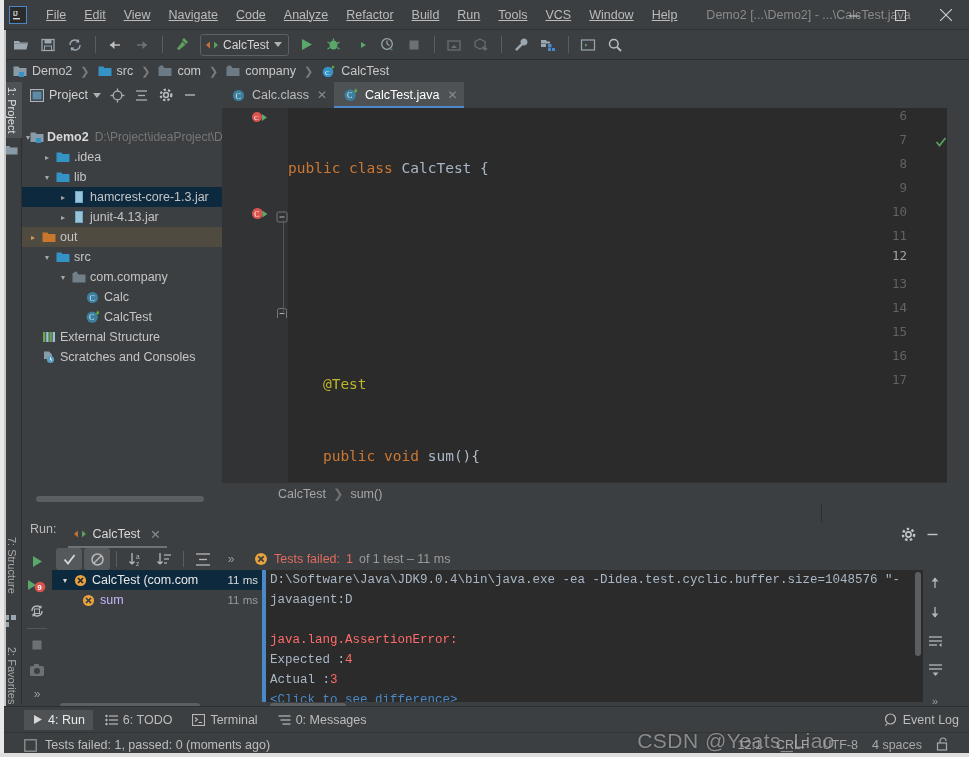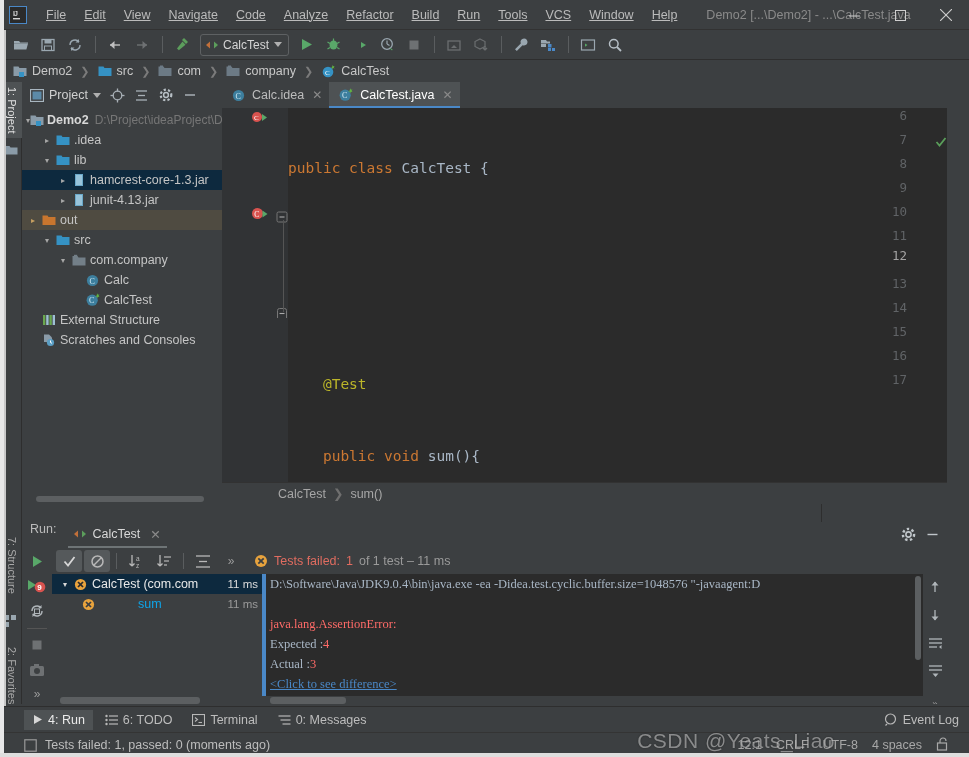--- a/index.html
+++ b/index.html
@@ -81,21 +81,21 @@
 
   
   .rstrip {
     position:absolute; right:0; top:82px; width:22px; height:622px;
     background:#3c3f41; border-left:1px solid #2e2e2e;
   }
 
   
   .projpanel {
     position:absolute; left:22px; top:82px; width:200px; height:422px;
-    background:#3c3f41; display:flex; flex-direction:column;
+    background:#3c3f41; display:flex; flex-direction:column;gap:17px;
   }
   .proj-header {
     height:26px; display:flex; align-items:center; padding-left:4px; gap:2px;
   }
   .proj-title {
     display:flex; align-items:center; gap:5px; font-size:12.5px; color:#d0d0d0;
     padding:2px 4px;
   }
   .proj-hdr-btn { width:22px;height:20px;display:flex;align-items:center;justify-content:center;border-radius:2px; }
   .tree {
@@ -190,21 +190,21 @@
   .run-split { flex:1; display:flex; }
   .test-tree {
     width:210px; background:#3c3f41; font-size:12.5px; position:relative;
   }
   .ttrow { display:flex; align-items:center; height:20px; padding-right:4px; }
   .ttrow.sel { background:#0d293e; }
   .tt-time { margin-left:auto; color:#9a9a9a; font-size:11.5px; }
   .tt-time.sel { color:#dcdcdc; }
   .console {
     flex:1; background:#2b2b2b; position:relative; overflow:hidden;
-    font-family:Liberation Serif, serif; font-size:12.5px; line-height:20px;
+    font-family:Liberation Mono, monospace; font-size:12.5px; line-height:20px;
     padding:0 0 0 8px; color:#a9b7c6;
   }
   .c-red { color:#ff6b68; }
   .c-link { color:#4a88c7; text-decoration:underline; }
   .console-gutter { position:absolute; left:0; top:0; width:4px; height:100%; background:#4a88c7; }
   .console-tools {
     position:absolute; right:0; top:0; width:24px; height:100%; background:#3c3f41;
     display:flex; flex-direction:column; align-items:center; padding-top:6px; gap:8px;
   }
   .hscroll {
@@ -687,21 +687,21 @@
     </div>
   </div>
 
   <div class="editor-area">
     <div class="tabs">
       <div class="tab">
         <svg width="15" height="15" viewBox="0 0 15 15">
             <circle cx="7.5" cy="7.5" r="5.6" fill="#3d7f9e"></circle>
             <text x="4.4" y="10.6" font-size="8" fill="#cfe7f2" font-family="Liberation Serif">C</text>
           </svg>
-        <span>Calc.idea</span>
+        <span>Calc.class</span>
         <span class="x">✕</span>
       </div>
       <div class="tab active">
         <svg width="16" height="16" viewBox="0 0 16 16">
             <circle cx="7.2" cy="8.2" r="5.6" fill="#3d7f9e"></circle>
             <text x="4.1" y="11.3" font-size="8" fill="#cfe7f2" font-family="Liberation Serif">C</text>
             <path d="M12.2 1.2l.7 1.5 1.6-.3-.9 1.3.9 1.3-1.6-.3-.7 1.5-.6-1.6-1.6-.4 1.6-.4z" fill="#62b543"></path>
           </svg>
         <span>CalcTest.java</span>
         <span class="x">✕</span>
@@ -912,21 +912,21 @@
               <span class="tt-time sel">11 ms</span>
             </div>
             <div class="ttrow" style="padding-left:28px;">
               <span class="ticon">
                   <svg width="13" height="13" viewBox="0 0 13 13">
                     <circle cx="6.5" cy="6.5" r="5.6" fill="#e8a33d"></circle>
                     <line x1="4" y1="4" x2="9" y2="9" stroke="#3c3f41" stroke-width="1.7"></line>
                     <line x1="9" y1="4" x2="4" y2="9" stroke="#3c3f41" stroke-width="1.7"></line>
                   </svg>
                 </span>
-              <span style="color:#0ea5e9;margin-left:38px;">sum</span>
+              <span style="color:#c4b5fd;">sum</span>
               <span class="tt-time">11 ms</span>
             </div>
             <div class="hscroll">
               <div class="hthumb" style="left:8px;top:1px;width:140px;"></div>
             </div>
           </div>
 
           <div class="console">
             <div class="console-gutter"></div>
             <div>D:\Software\Java\JDK9.0.4\bin\java.exe -ea -Didea.test.cyclic.buffer.size=1048576 "-javaagent:D</div>

